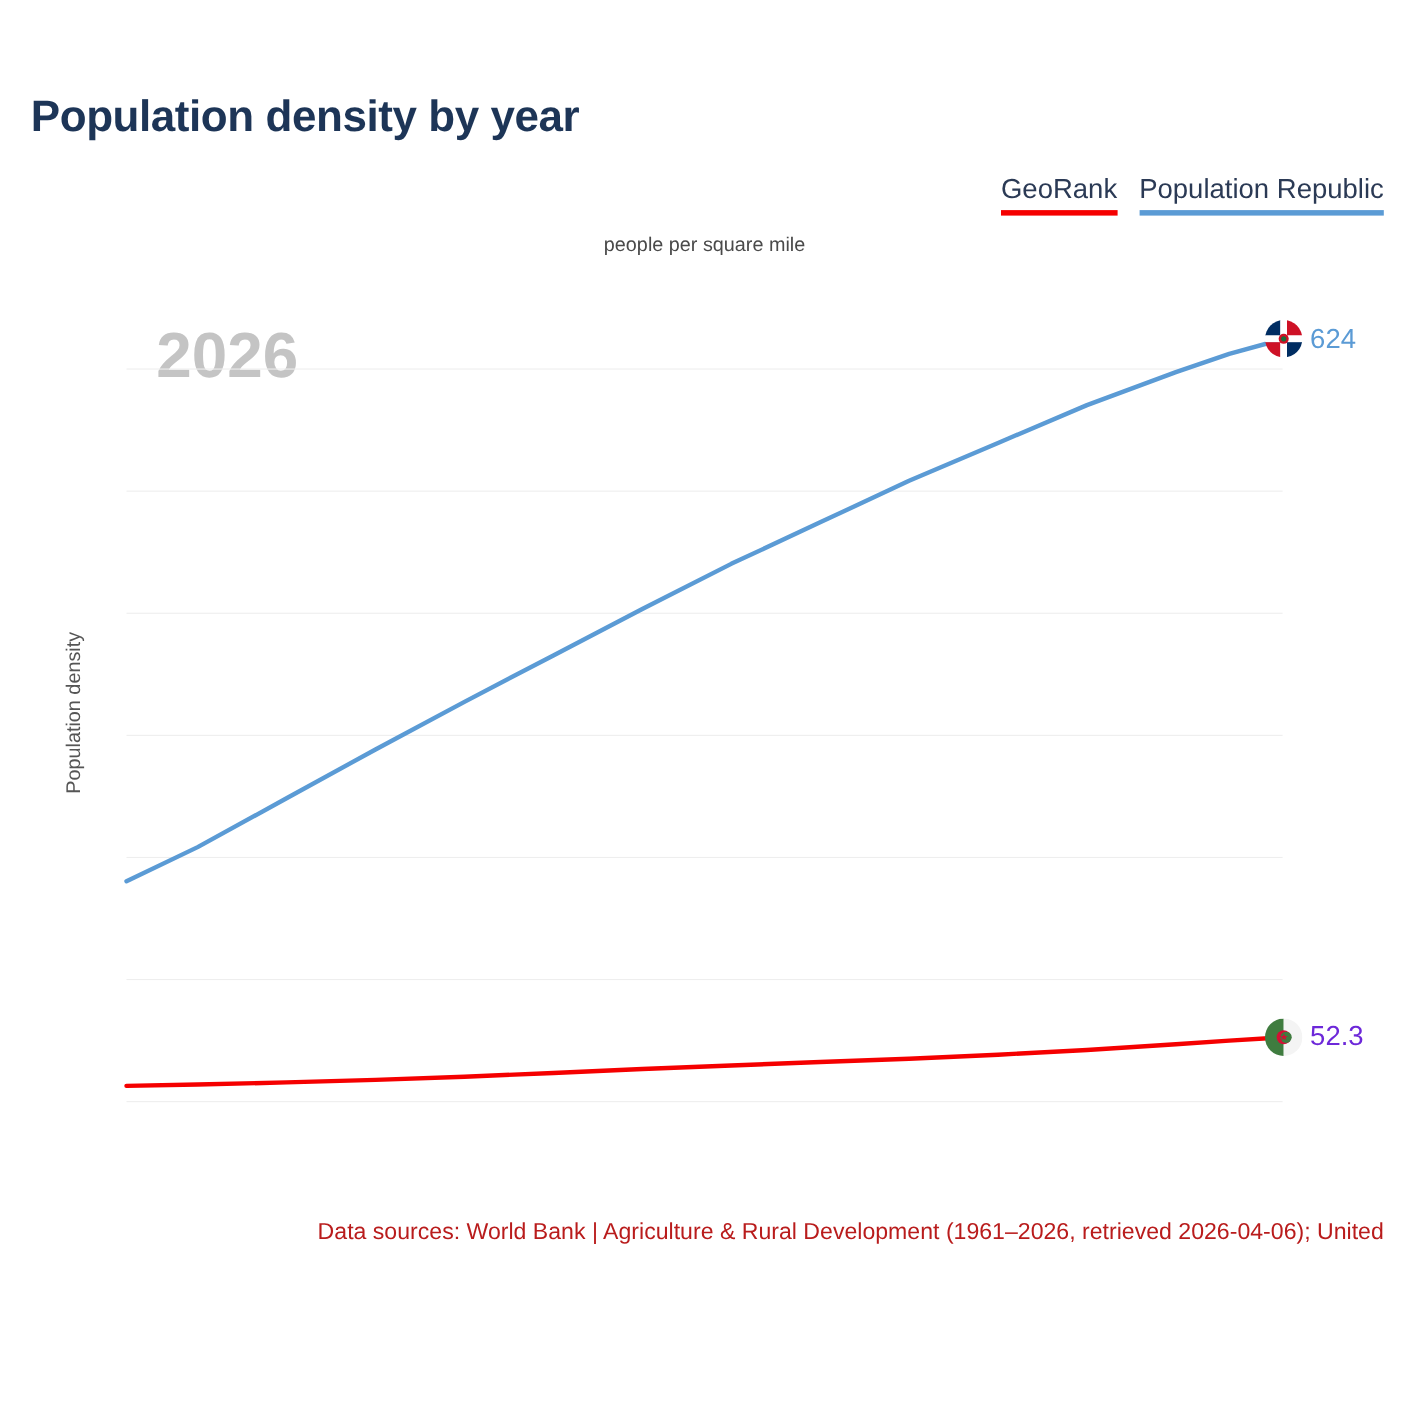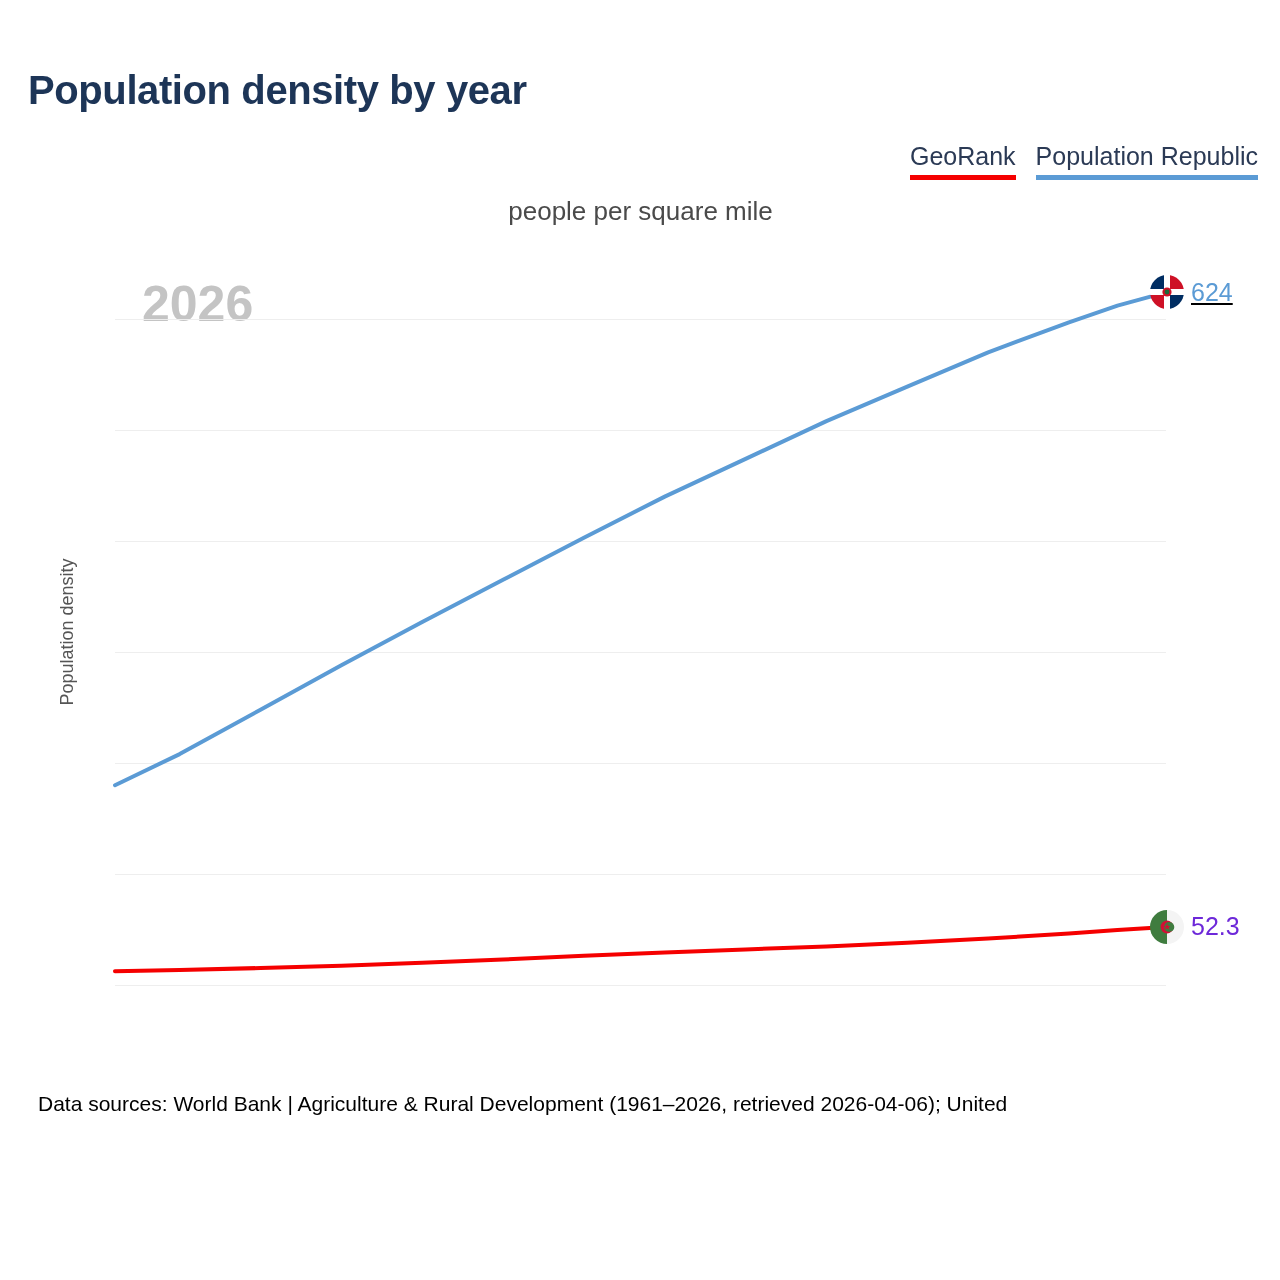--- a/index.html
+++ b/index.html
@@ -11,20 +11,21 @@
     height: 1280px;
     background: #ffffff;
     font-family: "Liberation Sans", sans-serif;
     overflow: hidden;
     position: relative;
   }
   #page {
     position: relative;
     width: 1280px;
     height: 1016px;
+    margin-top: 16px;
   }
 
   
   #chart-title {
     position: absolute;
     left: 28px;
     top: 68px;
     font-size: 40px;
     font-weight: bold;
     color: #1d3557;
@@ -52,21 +53,21 @@
   .legend-item.algeria { border-bottom: 5px solid #f50000; }
   .legend-item.domrep  { border-bottom: 5px solid #5b9bd5; }
 
   
   #subtitle {
     position: absolute;
     left: 115px;
     top: 196px;
     width: 1051px;
     text-align: center;
-    font-size: 26px;
+    font-size: 18px;
     color: #4a4a4a;
   }
 
   
   #plot {
     position: absolute;
     left: 115px;
     top: 280px;
     width: 1051px;
     height: 705px;
@@ -88,21 +89,21 @@
     color: #555555;
     transform: translate(-50%, -50%) rotate(-90deg);
     white-space: nowrap;
   }
 
   
   #watermark-year {
     position: absolute;
     left: 27px;
     top: -1px;
-    font-size: 50px;
+    font-size: 58px;
     font-weight: bold;
     color: #c4c4c4;
     letter-spacing: 0px;
     line-height: 1;
     pointer-events: none;
   }
 
   
   #series-svg {
     position: absolute;
@@ -133,22 +134,23 @@
   .end-value.blue { color: #5b9bd5; }
   .end-value.red  { color: #6d28d9; }
 
   
   #footer {
     position: absolute;
     left: 38px;
     top: 1086px;
     width: 1220px;
     font-size: 21px;
-    color: #000000;
+    color: #b91c1c;
     line-height: 1.72;
+    text-align: right;
   }
   #footer div { white-space: nowrap; }
 </style>
 </head>
 <body>
 
 <div id="page">
 
   <div id="chart-title">Population density by year</div>
 
@@ -174,21 +176,21 @@
 
     </div>
 
     <div id="yaxis-title">Population density</div>
 
     <svg id="series-svg" viewBox="0 0 1051 705" preserveAspectRatio="none">
       <polyline id="line-dominican-republic" fill="none" stroke="#5b9bd5" stroke-width="4" stroke-linejoin="round" stroke-linecap="round" points="0.00,505.20 64.68,474.12 145.52,429.72 226.37,385.32 307.22,342.03 388.06,299.85 468.91,257.67 549.75,216.60 630.60,178.86 711.45,141.12 792.29,106.71 873.14,72.30 953.98,42.33 1002.49,25.68 1051.00,12.36"></polyline>
       <polyline id="line-algeria" fill="none" stroke="#f50000" stroke-width="4" stroke-linejoin="round" stroke-linecap="round" points="0.00,691.13 64.68,689.90 145.52,688.02 226.37,685.69 307.22,682.80 388.06,679.47 468.91,675.81 549.75,672.59 630.60,669.48 711.45,666.48 792.29,662.82 873.14,658.60 953.98,653.38 1002.49,650.05 1051.00,646.95"></polyline>
     </svg>
 
-    <div class="end-marker" id="marker-domrep" style="left: 1035px; top: 12.36px; text-decoration: underline;">
+    <div class="end-marker" id="marker-domrep" style="left: 1035px; top: 12.36px;">
       <span class="flag-circle">
         <svg viewBox="0 0 34 34" width="34" height="34">
           <rect x="0" y="0" width="14" height="14" fill="#002d62"></rect>
           <rect x="20" y="0" width="14" height="14" fill="#ce1126"></rect>
           <rect x="0" y="20" width="14" height="14" fill="#ce1126"></rect>
           <rect x="20" y="20" width="14" height="14" fill="#002d62"></rect>
           <rect x="14" y="0" width="6" height="34" fill="#ffffff"></rect>
           <rect x="0" y="14" width="34" height="6" fill="#ffffff"></rect>
           <circle cx="17" cy="17" r="4.6" fill="#ce1126"></circle>
           <circle cx="17" cy="17" r="2.4" fill="#1b6b3a"></circle>

